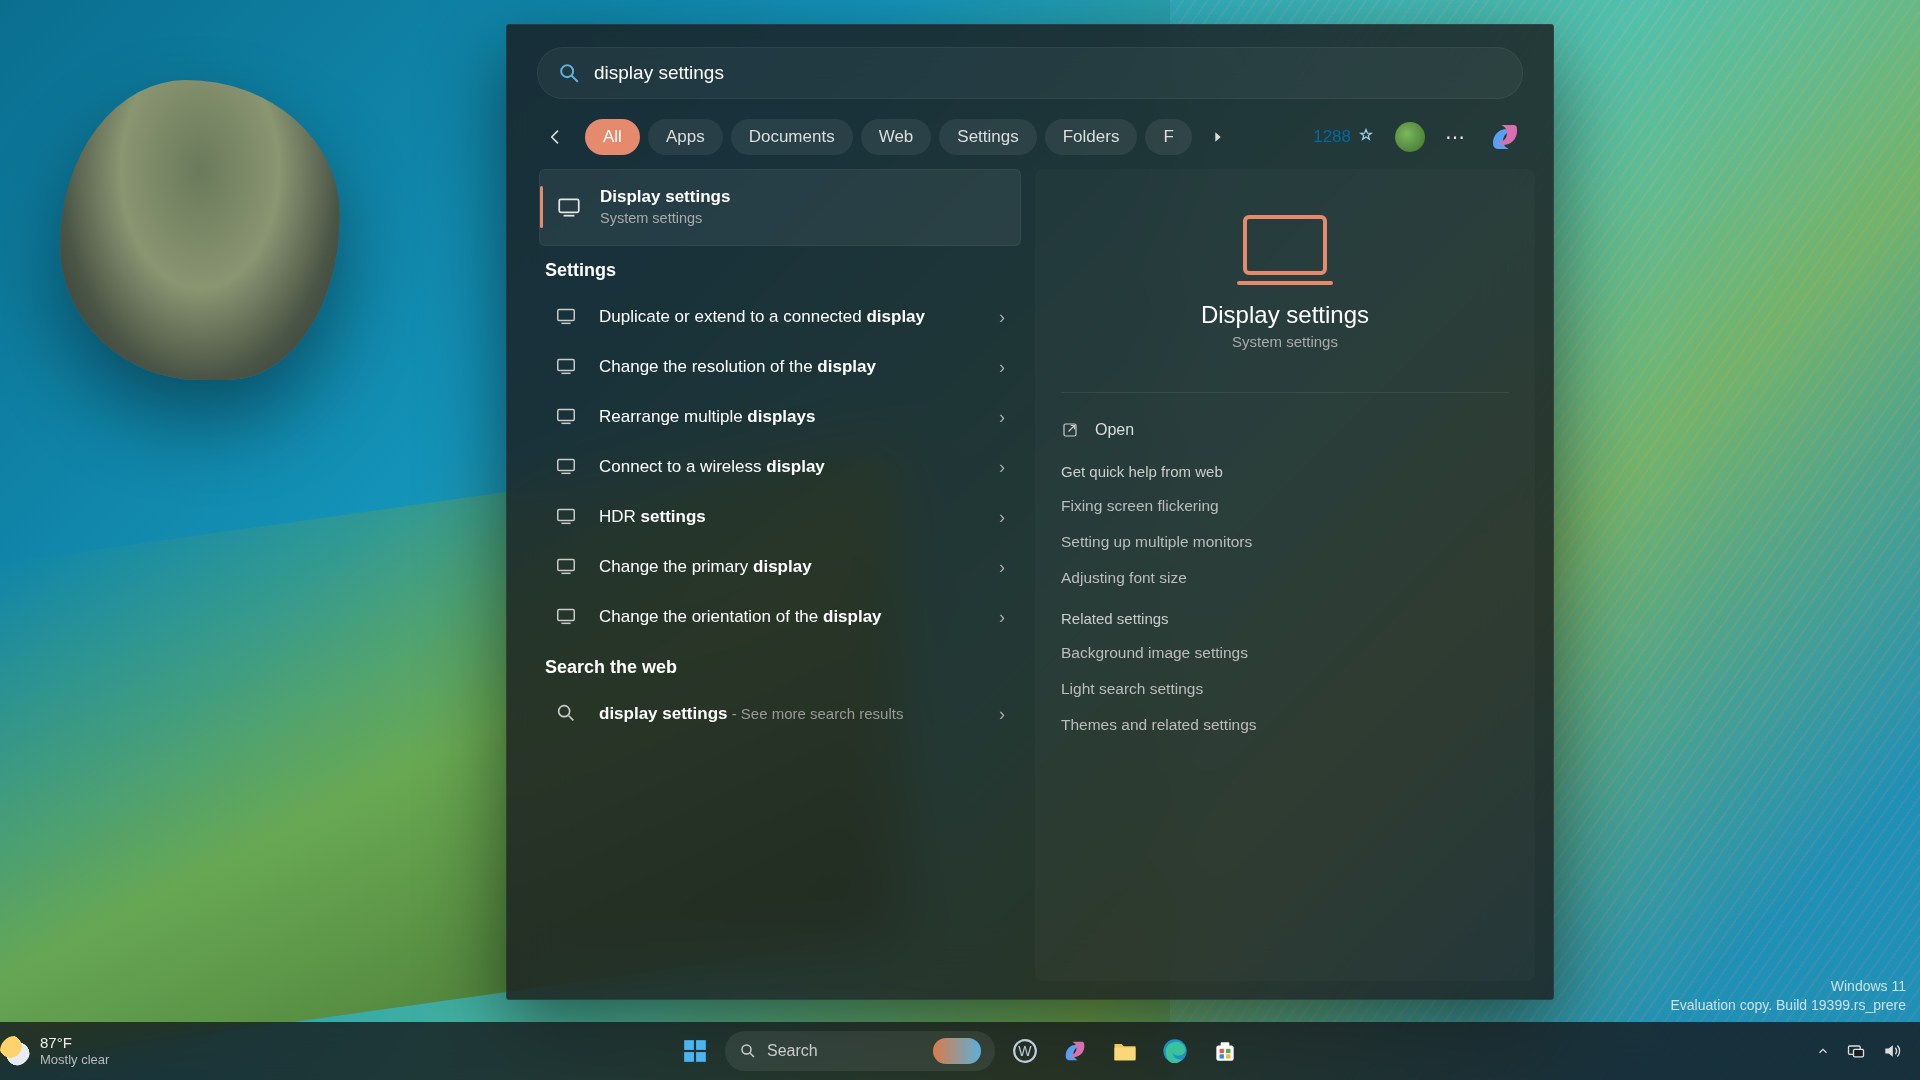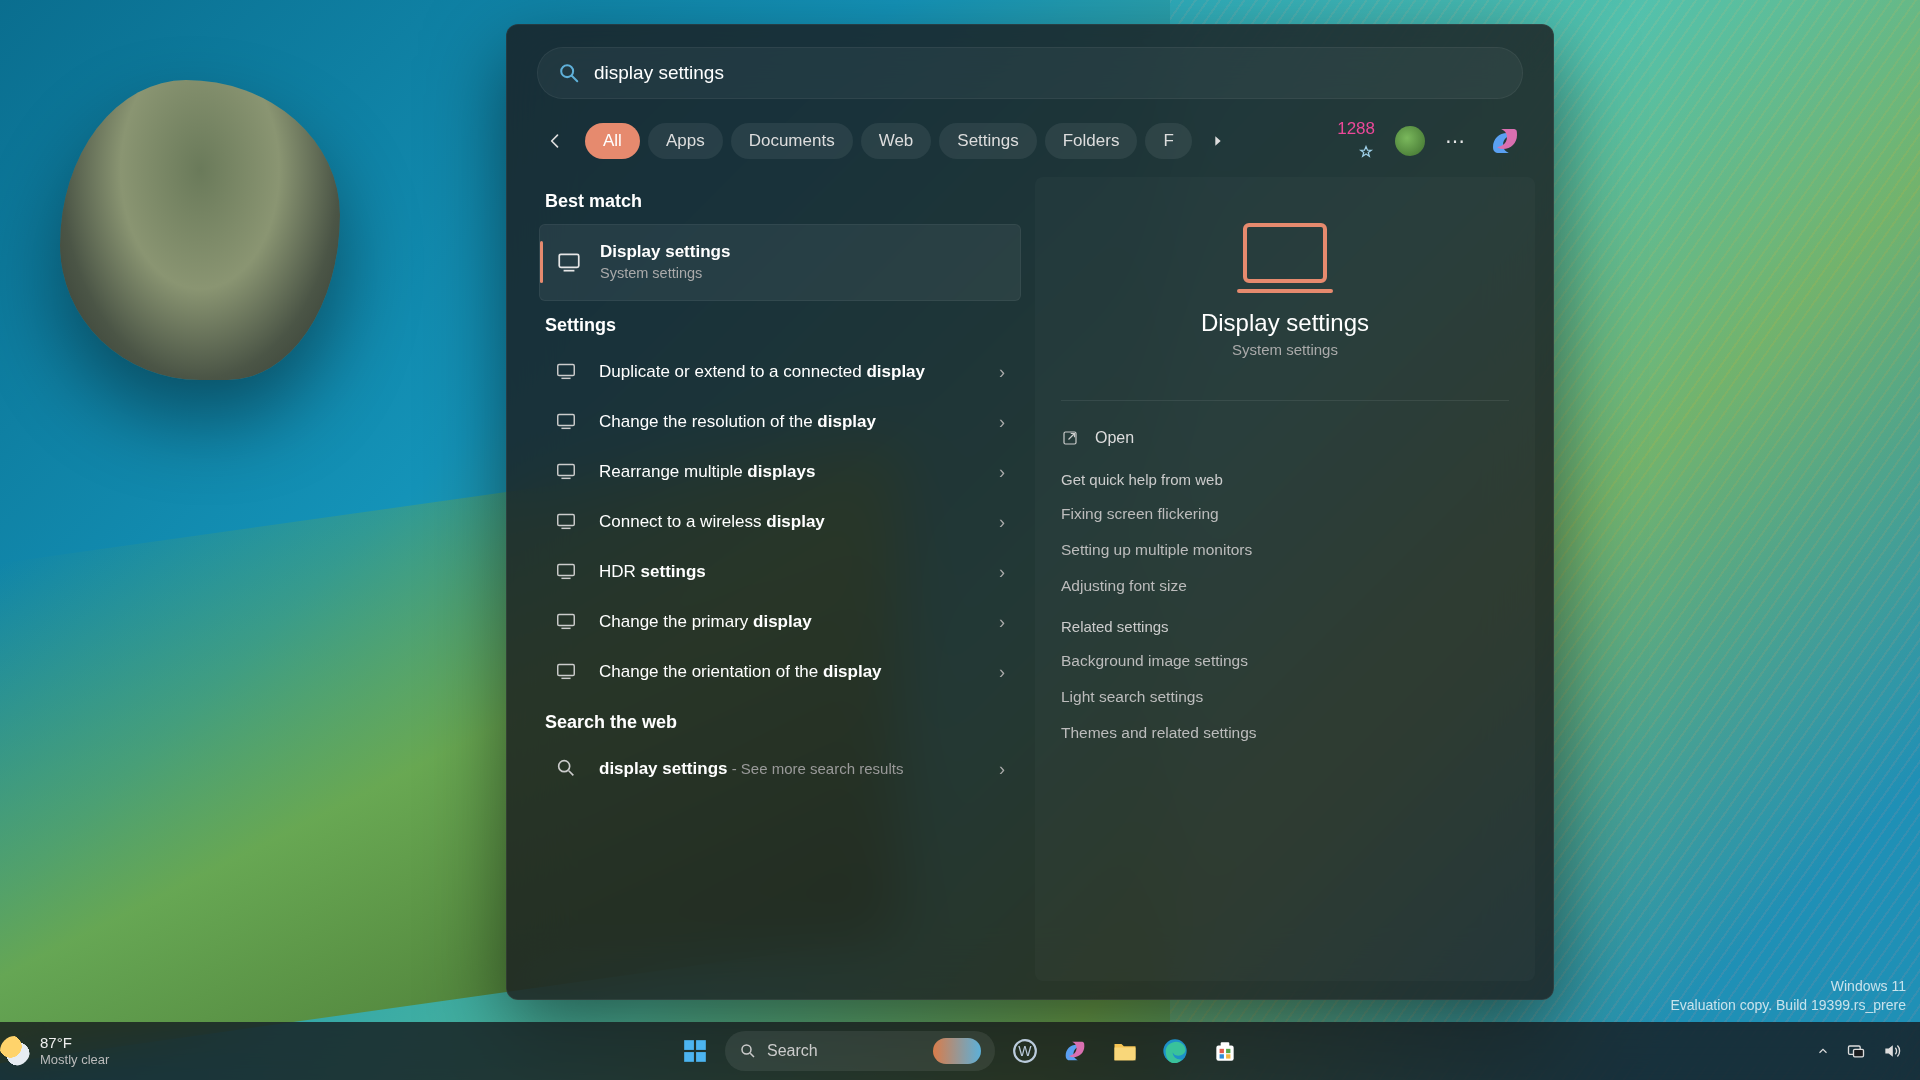--- a/index.html
+++ b/index.html
@@ -25,21 +25,21 @@
     position:absolute; left:0; bottom:80px; width:900px; height:500px;
     background: linear-gradient(160deg, rgba(120,170,60,0.0) 0%, rgba(120,170,60,0.8) 50%, rgba(70,110,40,0.9) 100%);
     transform: skewY(-8deg);
   }
 
   
   .search-panel {
     position:absolute; left:506px; top:24px; width:1048px; height:976px;
     background: rgba(26,28,30,0.82);
     backdrop-filter: blur(30px);
-    border-radius: 12px;
+    border-radius: 3px;
     border: 1px solid rgba(255,255,255,0.06);
     box-shadow: 0 30px 80px rgba(0,0,0,0.5);
     color:#e6e6e6;
     display:flex; flex-direction:column;
   }
   .search-bar {
     margin:22px 30px 0 30px; height:52px;
     background: rgba(255,255,255,0.04);
     border:1px solid rgba(255,255,255,0.06);
     border-radius:26px;
@@ -54,21 +54,21 @@
   }
   .back-btn { width:36px; height:36px; display:flex; align-items:center; justify-content:center; border-radius:6px; cursor:pointer;}
   .pills { display:flex; gap:8px; overflow:hidden; }
   .pill {
     padding:8px 18px; border-radius:20px; background:rgba(255,255,255,0.07);
     font-size:17px; color:#ddd; cursor:pointer; white-space:nowrap;
   }
   .pill.active { background:#e68a6e; color:#fff; }
   .filter-right { margin-left:auto; display:flex; align-items:center; gap:20px;}
   .scroll-next { width:28px; height:28px; display:flex; align-items:center; justify-content:center; cursor:pointer;}
-  .points { font-size:17px; color:#ec4899; display:flex; align-items:flex-end; gap:6px;flex-direction:column;}
+  .points { font-size:17px; color:#0369a1; display:flex; align-items:center; gap:6px;}
   .avatar { width:30px; height:30px; border-radius:50%; background:radial-gradient(circle at 40% 40%, #7ab85c, #3e6e2e);}
   .more-dots { font-size:20px; letter-spacing:2px; cursor:pointer;}
   .copilot-icon { width:36px; height:36px; }
 
   .panel-body { flex:1; display:flex; gap:14px; padding:0 18px 18px 18px; overflow:hidden;}
   .left-col { flex:1; padding:0 0 0 14px; overflow-y:auto;}
   .section-title { font-size:18px; font-weight:600; color:#fff; padding:14px 6px 12px 6px;}
   .result-tile {
     display:flex; align-items:center; gap:18px; padding:12px 16px; border-radius:6px;
     cursor:pointer; position:relative;
@@ -202,21 +202,20 @@
           <path d="M6 24c0-8 6-14 14-14 4 0 6 2 6 2-2 0-10 2-10 10 0 6 6 8 6 8H12c-4 0-6-2-6-6z" fill="#5aa0f2"></path>
           <path d="M30 12c0 8-6 14-14 14-4 0-6-2-6-2 2 0 10-2 10-10 0-6-6-8-6-8h12c4 0 4 2 4 6z" fill="#d96fb0"></path>
         </svg>
       </div>
     </div>
   </div>
 
   <div class="panel-body">
 
     <div class="left-col">
-      <div class="section-title">Best match</div>
 
       <div class="result-tile best">
         <div class="accent-bar"></div>
         <span class="tile-icon">
           <svg viewBox="0 0 24 24" width="26" height="26">
               <rect x="3" y="5" width="18" height="12" rx="1.5" stroke="#e6e6e6" stroke-width="1.6" fill="none"></rect>
               <line x1="7" y1="20" x2="17" y2="20" stroke="#e6e6e6" stroke-width="1.6"></line>
             </svg>
         </span>
         <div class="tile-text">

